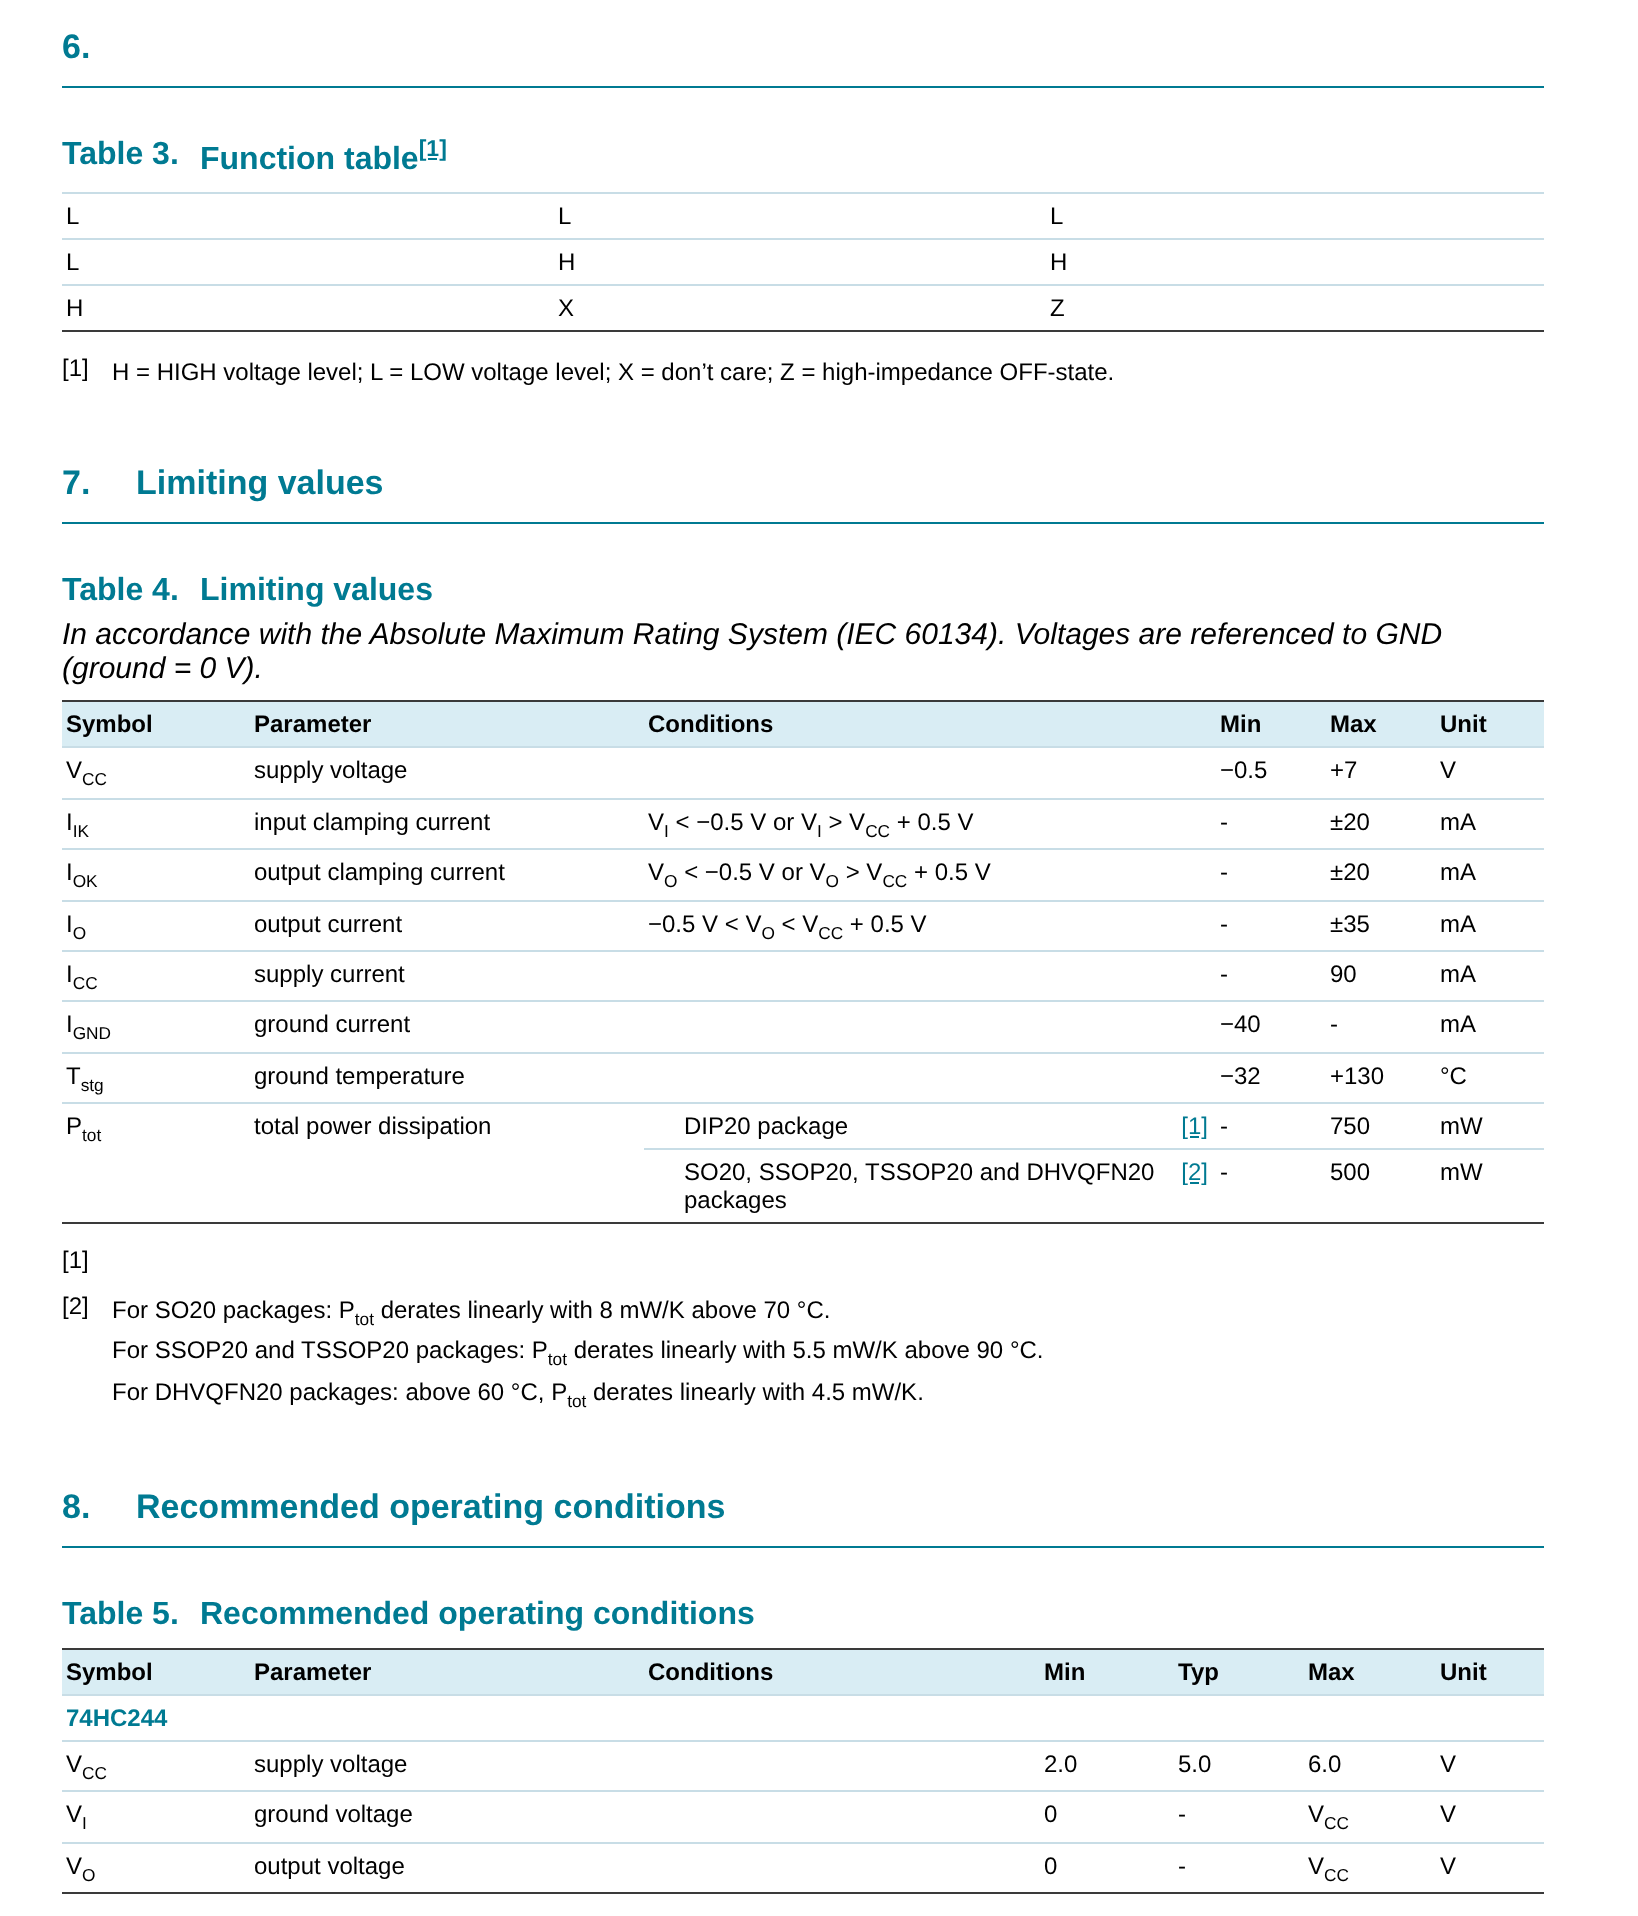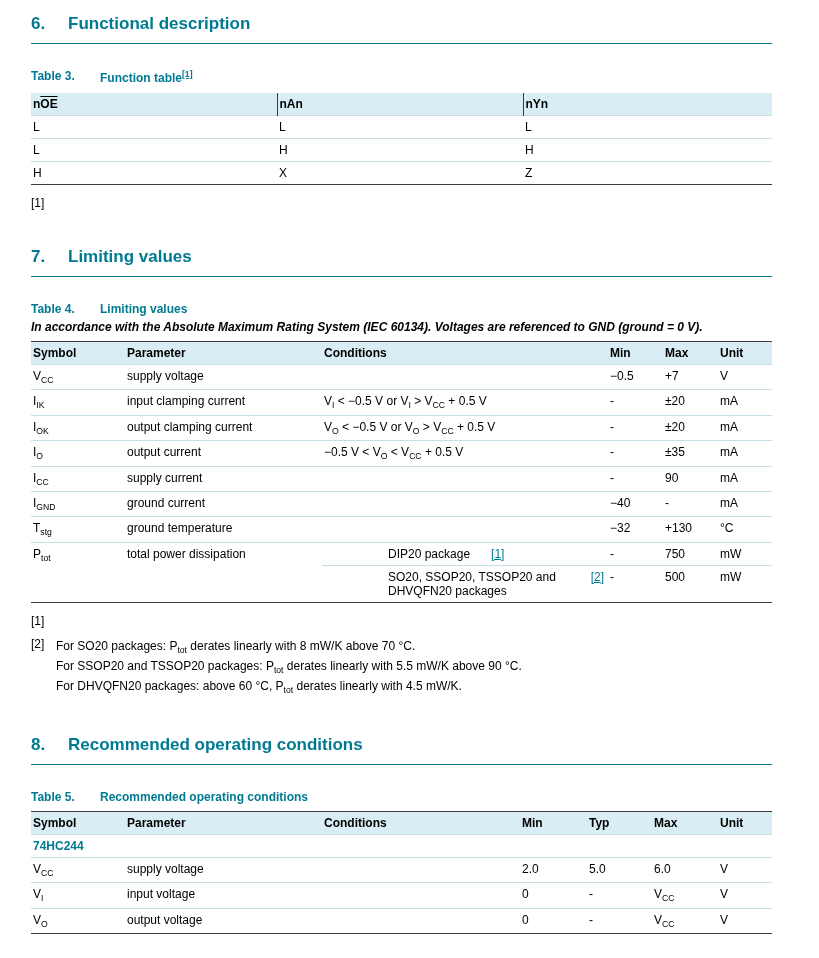--- a/index.html
+++ b/index.html
@@ -19,81 +19,75 @@
     margin: 0; padding: 0 0 9px 0;
     border-bottom: 1px solid var(--teal, #007a92);
   }
   .sec-num { flex: 0 0 37px; }
   .sp-top { margin-top: 37px; }
 
   
   .tcap {
     display: flex;
     color: var(--teal, #007a92);
-    font-size: 12px; font-weight: bold;
+    font-size: 16px; font-weight: bold;
     margin: 25px 0 7px 0;
   }
   .tcap-label { flex: 0 0 69px; }
-  .tnote { font-size: 12px; font-style: italic; margin: -3px 0 7px 0; font-weight: bold; }
+  .tnote { font-size: 15px; font-style: italic; margin: -3px 0 7px 0; }
 
   
   table {
     width: 100%; border-collapse: collapse; table-layout: fixed;
     font-size: 12px;
     border-top: 1px solid var(--border-dark, #3a3a3a);
     border-bottom: 1px solid var(--border-dark, #3a3a3a);
   }
   th, td { text-align: left; vertical-align: top; padding: 4px 4px 4px 2px; font-weight: normal; }
   thead th { background: var(--header-bg, #d9edf4); font-weight: bold; }
   tbody td { border-top: 1px solid var(--row-line, #c8dde6); }
   .vl { border-left: 1px solid var(--border-dark, #3a3a3a); }
   .hd2 th { border-top: 1px solid #ffffff; }
 
   sub { font-size: 72%; }
   sup { font-size: 72%; }
   .ovl { text-decoration: overline; }
   .link { color: var(--teal, #007a92); text-decoration: underline; cursor: pointer; }
-  .cond-flex { display: flex; justify-content: flex-start; gap: 21px; margin-left: 46px; }
+  .cond-flex { display: flex; justify-content: space-between; gap: 6px; }
   .indent { padding-left: 20px; }
   .group-cell { color: var(--teal, #007a92); font-weight: bold; }
 
   
   .fnotes { margin-top: 11px; }
   .fnote { display: flex; font-size: 12px; margin: 0 0 9px 0; }
   .fn-ref { flex: 0 0 25px; }
   .fn-line { line-height: 1.5; }
 </style>
 </head>
 <body>
 
 <div class="page">
 
   <section>
     <h2 class="sec">
       <span class="sec-num">6.</span>
-      <span class="sec-title">Functional description</span>
     </h2>
 
     <div class="tcap">
       <span class="tcap-label">Table 3.</span>
       <span class="tcap-text"><span>Function table</span><sup class="link">[1]</sup></span>
     </div>
 
     <table>
       <colgroup>
           <col style="width:246px">
           <col style="width:246px">
           <col style="width:249px">
         </colgroup>
       <thead>
-        <tr class="hd2">
-          <th><span>n</span><span class="ovl">OE</span></th>
-          <th class="vl">nAn</th>
-          <th class="vl">nYn</th>
-        </tr>
       </thead>
       <tbody>
         <tr>
           <td>L</td>
           <td>L</td>
           <td>L</td>
         </tr>
         <tr>
           <td>L</td>
           <td>H</td>
@@ -103,20 +97,21 @@
           <td>H</td>
           <td>X</td>
           <td>Z</td>
         </tr>
       </tbody>
     </table>
 
     <div class="fnotes">
       <div class="fnote">
         <span class="fn-ref">[1]</span>
+        <span class="fn-line"><span>H = HIGH voltage level; L = LOW voltage level; X = don’t care; Z = high-impedance OFF-state.</span></span>
       </div>
     </div>
   </section>
 
   <section>
     <h2 class="sec sp-top">
       <span class="sec-num">7.</span>
       <span class="sec-title">Limiting values</span>
     </h2>
 
@@ -284,21 +279,21 @@
           <td><span>V</span><sub>CC</sub></td>
           <td>supply voltage</td>
           <td></td>
           <td>2.0</td>
           <td>5.0</td>
           <td><span>6.0</span></td>
           <td>V</td>
         </tr>
         <tr>
           <td><span>V</span><sub>I</sub></td>
-          <td>input voltage</td>
+          <td>ground voltage</td>
           <td></td>
           <td>0</td>
           <td>-</td>
           <td><span>V</span><sub>CC</sub></td>
           <td>V</td>
         </tr>
         <tr>
           <td><span>V</span><sub>O</sub></td>
           <td>output voltage</td>
           <td></td>

